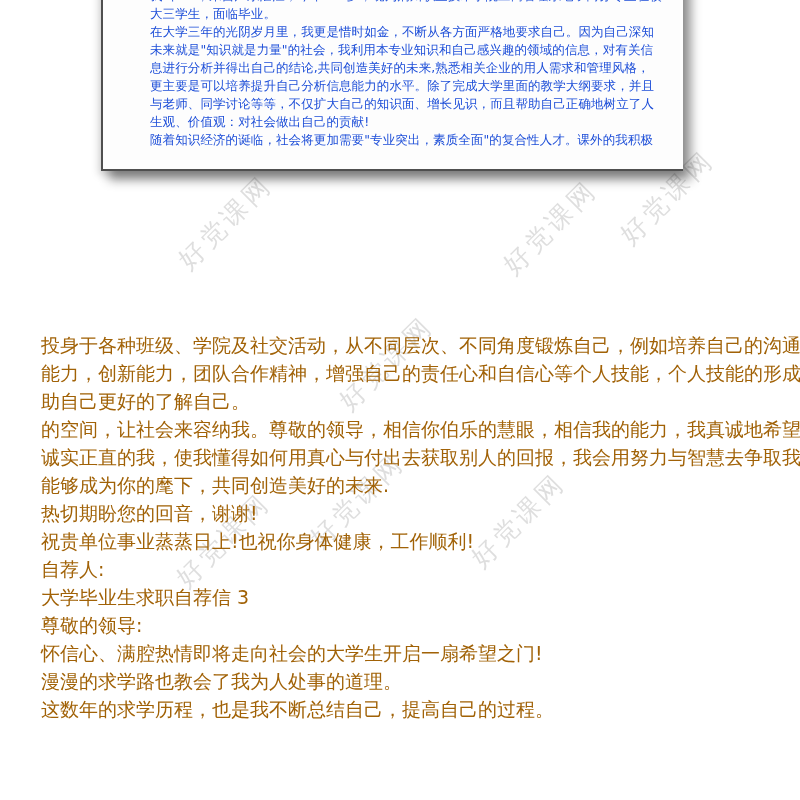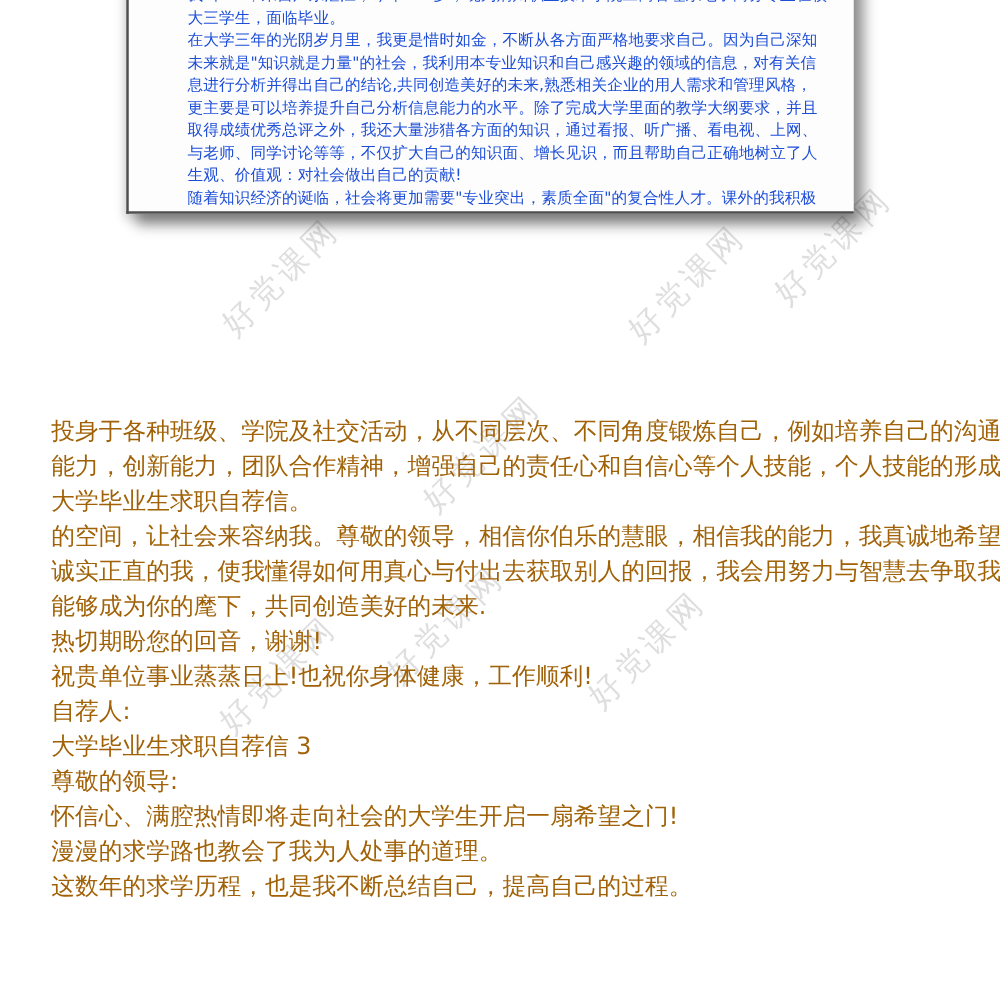--- a/index.html
+++ b/index.html
@@ -73,30 +73,29 @@
   <div class="wm" style="left:287px; top:486px;">好党课网</div>
   <div class="wm" style="left:153px; top:526px;">好党课网</div>
 
   <div class="scan-box">
     <div class="scan-line">我叫 XX，来自广东湛江，今年 21 岁，现为荆州职业技术学院工商管理系电子商务专业在校</div>
     <div class="scan-line">大三学生，面临毕业。</div>
     <div class="scan-line">在大学三年的光阴岁月里，我更是惜时如金，不断从各方面严格地要求自己。因为自己深知</div>
     <div class="scan-line">未来就是"知识就是力量"的社会，我利用本专业知识和自己感兴趣的领域的信息，对有关信</div>
     <div class="scan-line">息进行分析并得出自己的结论,共同创造美好的未来,熟悉相关企业的用人需求和管理风格，</div>
     <div class="scan-line">更主要是可以培养提升自己分析信息能力的水平。除了完成大学里面的教学大纲要求，并且</div>
-    <div class="scan-line">取得成绩优秀总评之外，我还大量涉猎各方面的知识，通过看报、听广播、看电视、上网、</div>
     <div class="scan-line">与老师、同学讨论等等，不仅扩大自己的知识面、增长见识，而且帮助自己正确地树立了人</div>
     <div class="scan-line">生观、价值观：对社会做出自己的贡献!</div>
     <div class="scan-line">随着知识经济的诞临，社会将更加需要"专业突出，素质全面"的复合性人才。课外的我积极</div>
   </div>
 
   <div class="body-text">
     <div class="b-line">投身于各种班级、学院及社交活动，从不同层次、不同角度锻炼自己，例如培养自己的沟通</div>
     <div class="b-line">能力，创新能力，团队合作精神，增强自己的责任心和自信心等个人技能，个人技能的形成</div>
-    <div class="b-line">大学毕业生求职自荐信。</div>
+    <div class="b-line">助自己更好的了解自己。</div>
     <div class="b-line">的空间，让社会来容纳我。尊敬的领导，相信你伯乐的慧眼，相信我的能力，我真诚地希望</div>
     <div class="b-line">诚实正直的我，使我懂得如何用真心与付出去获取别人的回报，我会用努力与智慧去争取我</div>
     <div class="b-line">能够成为你的麾下，共同创造美好的未来.</div>
     <div class="b-line">热切期盼您的回音，谢谢!</div>
     <div class="b-line">祝贵单位事业蒸蒸日上!也祝你身体健康，工作顺利!</div>
     <div class="b-line">自荐人:</div>
     <div class="b-line">大学毕业生求职自荐信 3</div>
     <div class="b-line">尊敬的领导:</div>
     <div class="b-line">怀信心、满腔热情即将走向社会的大学生开启一扇希望之门!</div>
     <div class="b-line">漫漫的求学路也教会了我为人处事的道理。</div>

